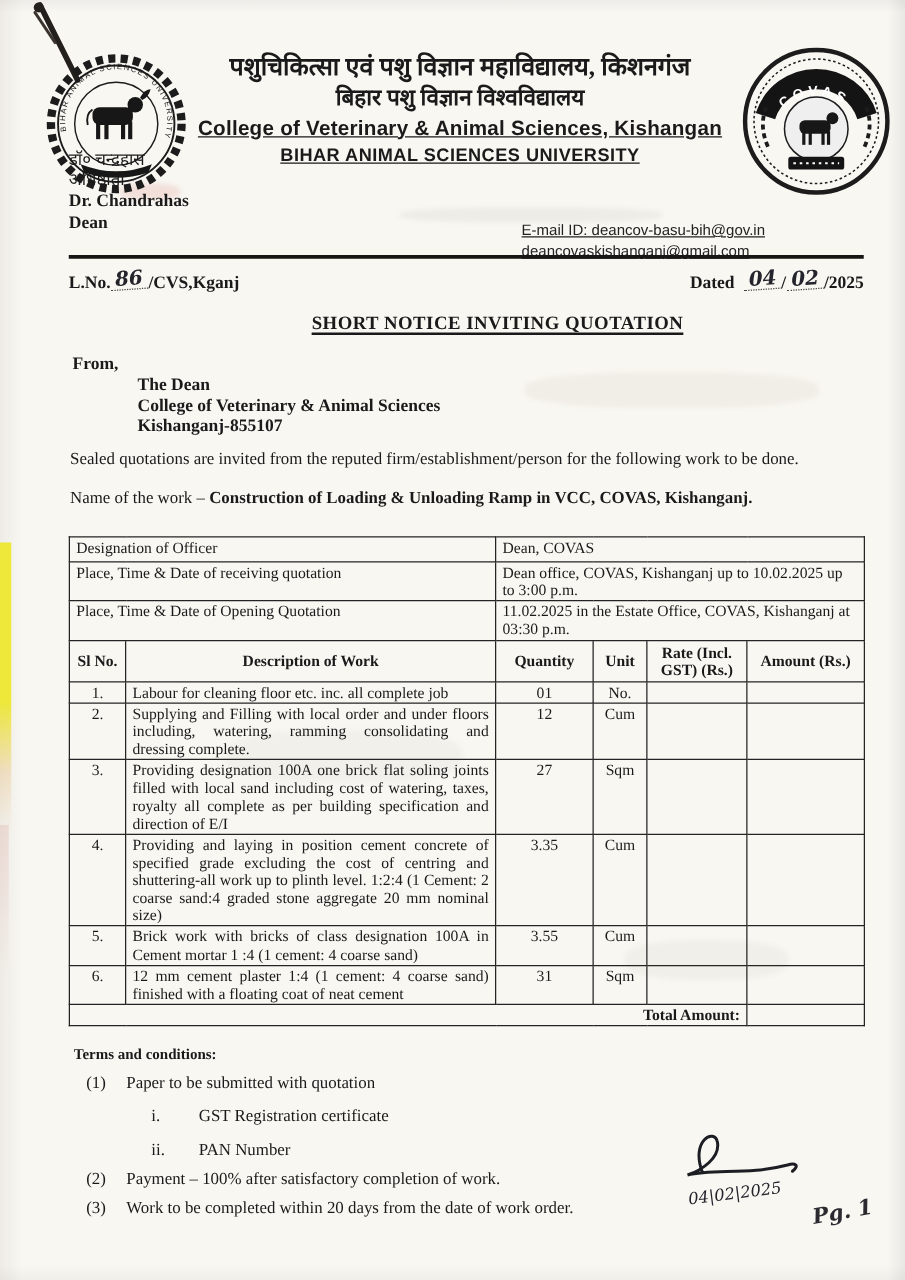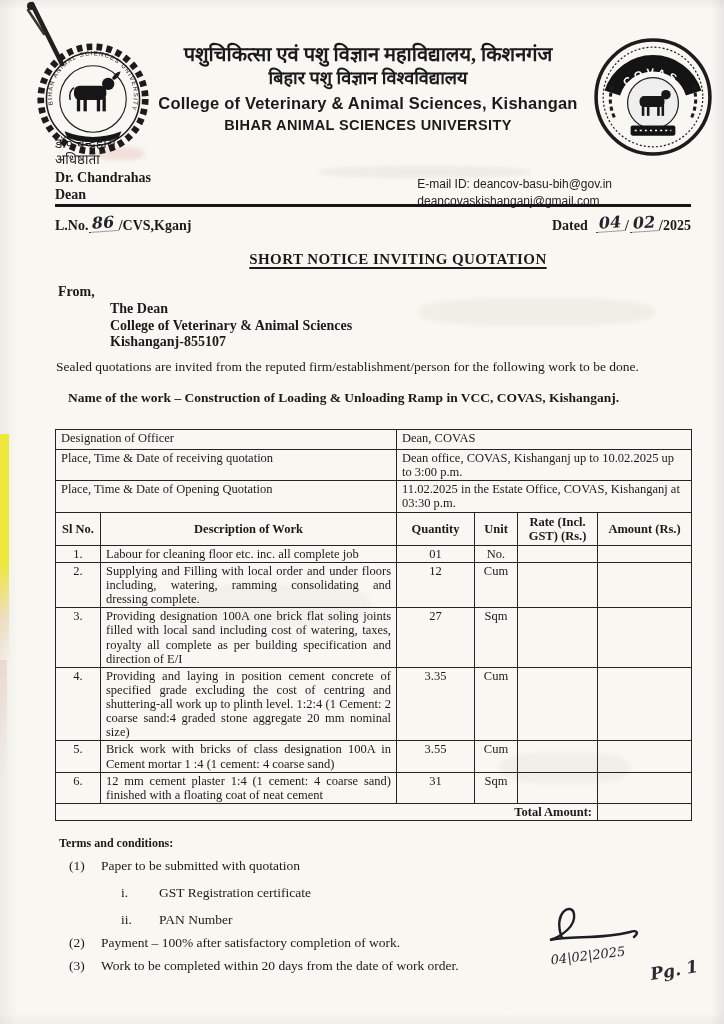--- a/index.html
+++ b/index.html
@@ -8,38 +8,38 @@
     background:#f8f7f2;
     background-image:
       linear-gradient(90deg, rgba(150,130,120,.10) 0, rgba(150,130,120,0) 18px),
       linear-gradient(270deg, rgba(120,120,120,.12) 0, rgba(120,120,120,0) 14px),
       linear-gradient(180deg, rgba(140,140,140,.10) 0, rgba(140,140,140,0) 10px),
       linear-gradient(0deg, rgba(140,140,140,.08) 0, rgba(140,140,140,0) 12px);
     overflow:hidden;
     font-family:"Liberation Serif","DejaVu Serif",serif;
     color:#1a1a1a;
   }
-  .sans{font-family:"Liberation Sans","DejaVu Sans",sans-serif;}
+  .sans{font-family:"Liberation Sans","DejaVu Sans",sans-serif;text-decoration:underline;}
   .abs{position:absolute;}
 
   
   .yellow-strip{left:0;top:434px;width:9px;height:230px;
     background:linear-gradient(180deg, rgba(236,231,47,.95) 0 55%, rgba(236,190,120,.35) 80%, rgba(236,190,120,0) 100%);}
   .pink-strip{left:0;top:660px;width:7px;height:120px;
     background:linear-gradient(180deg, rgba(220,170,160,.30), rgba(220,170,160,0));}
   .smudge{position:absolute;border-radius:40%;filter:blur(2px);pointer-events:none;}
 
   
   .head-text{left:148px;top:42px;width:440px;text-align:center;}
   .hindi1{font-size:20px;font-weight:bold;line-height:1.25;}
   .hindi2{font-size:18px;font-weight:bold;line-height:1.25;}
   .college{font-size:16.5px;font-weight:bold;margin-top:4px;letter-spacing:.2px;}
   .univ{font-size:14.5px;font-weight:bold;margin-top:4px;letter-spacing:.4px;}
 
-  .officer{left:55px;top:136px;line-height:1.22;}
+  .officer{left:55px;top:120px;line-height:1.22;}
   .officer .hn{font-size:13.5px;}
   .officer .en{font-size:14px;font-weight:bold;}
 
   .emails{right:112px;top:176px;text-align:left;font-size:12px;line-height:1.45;color:#222;}
 
   .rule{left:55px;top:204px;width:636px;height:3px;background:#161616;}
 
   .refline{left:55px;top:217px;width:636px;display:flex;justify-content:space-between;
     font-size:14px;font-weight:bold;}
   .hand{font-family:"DejaVu Serif",serif;font-style:italic;font-weight:bold;color:#24242c;}
@@ -47,21 +47,21 @@
     border-bottom:1.6px dotted #444;padding:0 4px;position:relative;top:-2px;line-height:1;}
 
   .doc-title{left:0;top:250px;width:100%;text-align:center;padding-left:36px;}
   .doc-title span{font-size:15px;font-weight:bold;letter-spacing:.4px;
     text-decoration:underline;text-decoration-thickness:2px;text-underline-offset:3px;}
 
   .fromblk{left:58px;top:284px;font-size:14px;font-weight:bold;line-height:1.2;}
   .fromblk .ind{margin-left:52px;}
 
   .intro{left:56px;top:359px;width:634px;font-size:13.5px;}
-  .workname{left:68px;top:390px;width:634px;font-size:13.5px;font-weight:bold;}
+  .workname{left:56px;top:390px;width:634px;font-size:13.5px;}
   .workname b{font-size:13.5px;}
 
   .lower{left:55px;top:417px;width:636px;}
   table.quote{border-collapse:collapse;width:636px;table-layout:fixed;margin-top:12px;}
   table.quote td,table.quote th{border:1.4px solid #242424;padding:1px 5px;
     font-size:12.5px;line-height:1.13;vertical-align:top;}
   table.quote th{font-weight:bold;text-align:center;vertical-align:middle;padding:2px 2px;}
   td.sl{text-align:center;}
   td.desc{text-align:justify;}
   td.qty,td.unit{text-align:center;}

